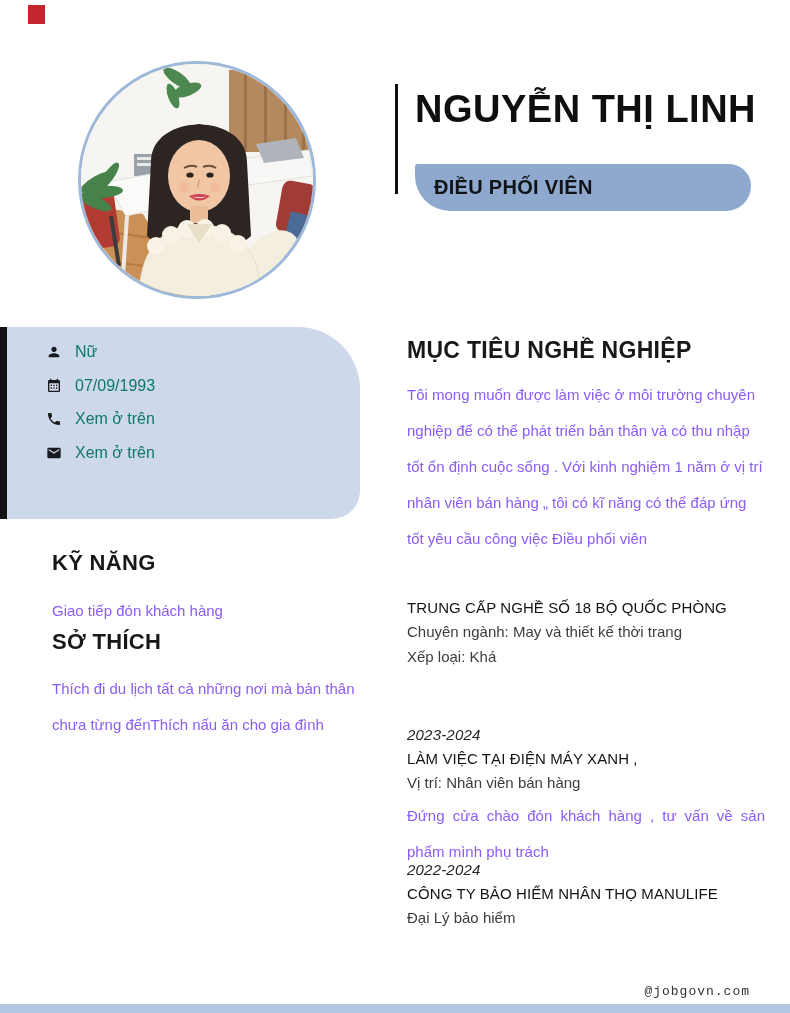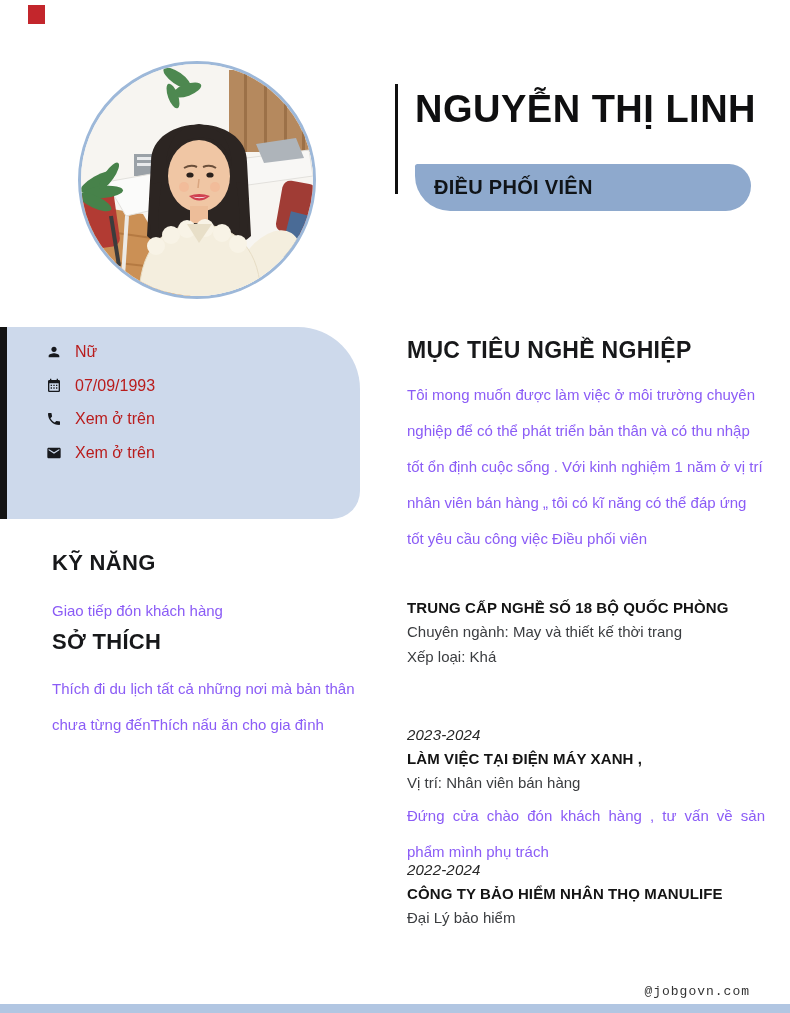--- a/index.html
+++ b/index.html
@@ -30,30 +30,30 @@
   
   .contact-panel{
     position:absolute;left:0;top:327px;width:360px;height:192px;background:#cdd9eb;
     border-radius:0 62px 28px 0;
   }
   .panel-left-bar{position:absolute;left:0;top:327px;width:7px;height:192px;background:#131313;}
   .contact-rows{position:absolute;left:46px;top:335px;width:300px;}
   .c-row{display:flex;align-items:center;height:33.8px;}
   .c-row .ci{width:16px;height:16px;margin-right:13px;flex:0 0 16px;}
   .c-row .ci svg{display:block;width:16px;height:16px;fill:#17191d;}
-  .c-row .cv{font-size:16px;color:#b91c1c;white-space:nowrap;}
+  .c-row .cv{font-size:16px;color:#0f766e;white-space:nowrap;}
   
   .abs{position:absolute;margin:12px;}
   .h-left{left:40px;font-size:22px;font-weight:bold;color:#17181a;letter-spacing:.3px;}
   .h-right{left:395px;font-size:23px;font-weight:bold;color:#17181a;letter-spacing:.3px;}
   .body-txt{font-size:15px;color:#8b5cf6;line-height:36px;}
   .left-col{left:40px;width:330px;}
   .right-col{left:395px;width:358px;}
   .date-line{font-size:15px;font-style:italic;color:#272727;letter-spacing:.2px;}
-  .entry-title{font-size:15px;font-weight:bold;color:#141414;letter-spacing:.1px;white-space:nowrap;}
+  .entry-title{font-size:15px;font-weight:normal;color:#141414;letter-spacing:.1px;white-space:nowrap;}
   .detail-line{font-size:15px;color:#3b3d40;}
   .justify{text-align:justify;}
   
   .watermark{
     position:absolute;top:984px;right:40px;font-family:"Liberation Mono",monospace;
     font-size:13px;letter-spacing:1px;color:#333;
   }
 </style>
 </head>
 <body>

